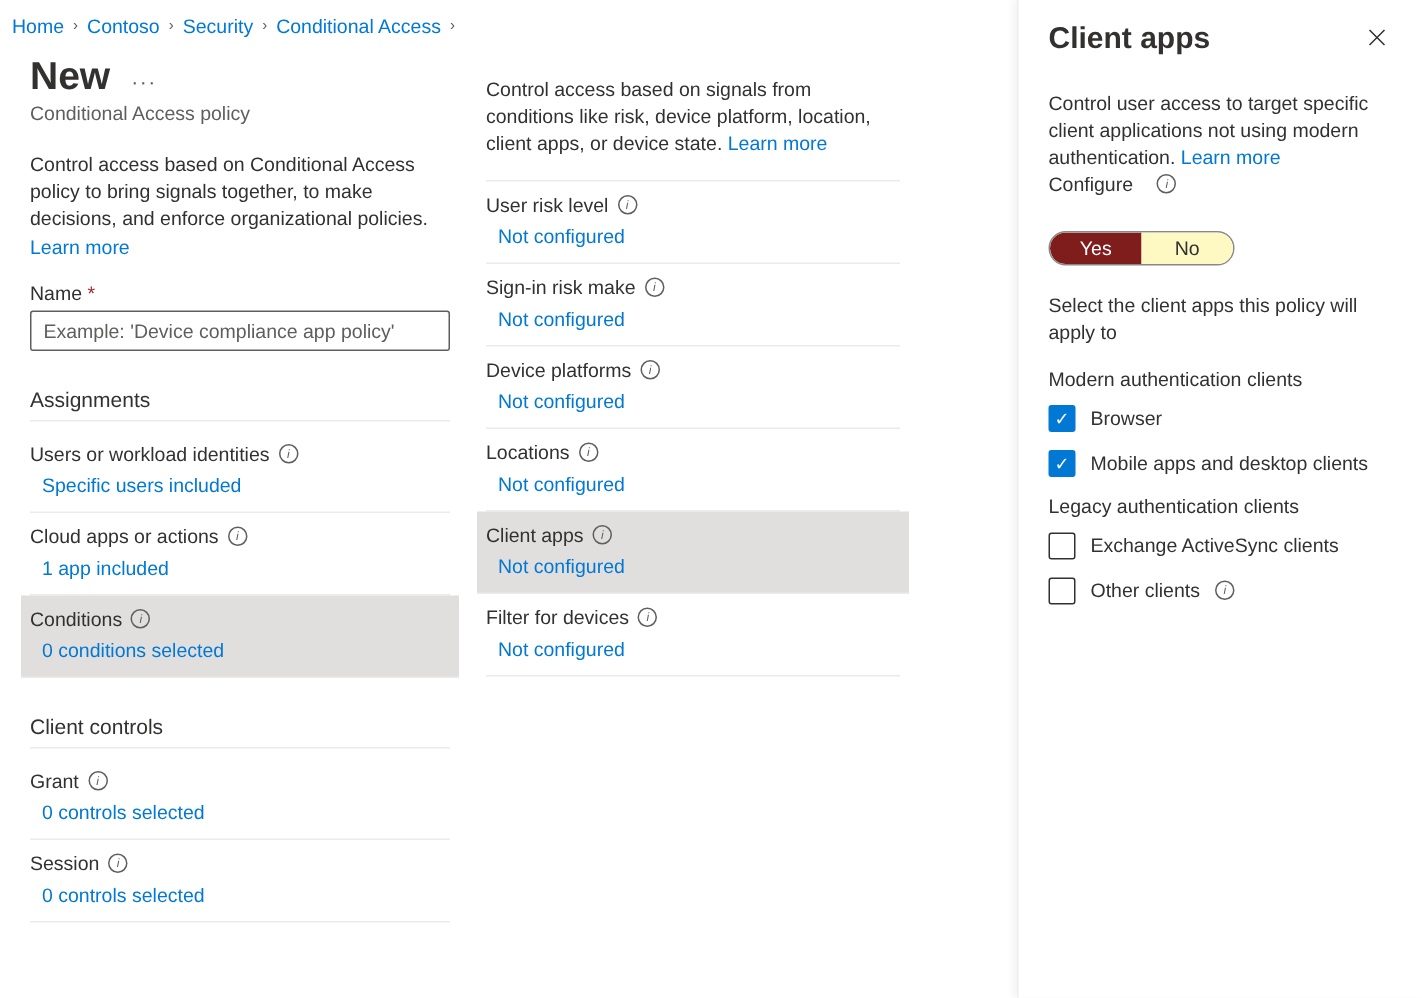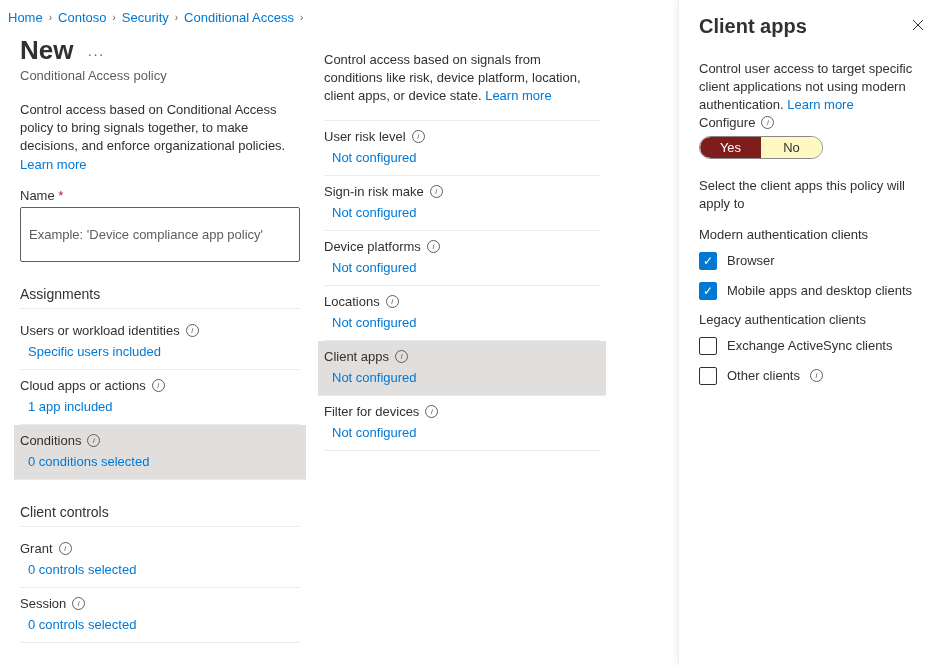--- a/index.html
+++ b/index.html
@@ -42,21 +42,21 @@
     margin: 6px 0 0 0;
   }
   .ellipsis { color: #605e5c; font-size: 14px; cursor: pointer; letter-spacing: 1px;}
   .subtitle { color: #605e5c; margin: 2px 0 18px 0; font-size: 13px; }
   .desc { font-size: 13px; margin-bottom: 8px; line-height: 1.4; }
   .desc .link { margin-left: 0; }
   .field-label { font-size: 13px; margin-top: 14px; margin-bottom: 4px; }
   .required { color: #a4262c; }
   input.text-input {
     width: 100%;
-    padding: 19px 8px;
+    padding: 5px 8px;
     font-size: 13px;
     border: 1px solid #605e5c;
     border-radius: 2px;
     font-family: inherit;
     color: #323130;
   }
   input.text-input::placeholder { color: #605e5c; }
   .section-head {
     font-size: 14px;
     margin-top: 24px;
@@ -108,21 +108,21 @@
   .panel-header h2 { font-size: 20px; font-weight: 600; margin: 0; }
   .close-btn {
     cursor: pointer;
     font-size: 14px;
     color: #323130;
     background: none;
     border: none;
     padding: 4px;
   }
   .panel-desc { font-size: 13px; margin: 22px 0 0 0; line-height: 1.4; }
-  .configure-row { display: flex; align-items: center; gap: 6px; font-size: 13px; margin-bottom: 6px;}
+  .configure-row { display: flex; align-items: center; gap: 16px; font-size: 13px; margin-bottom: 24px;}
   .toggle {
     display: inline-flex;
     border: 1px solid #8a8886;
     border-radius: 14px;
     overflow: hidden;
     width: 124px;
     margin-bottom: 14px;
   }
   .toggle span {
     flex: 1;

